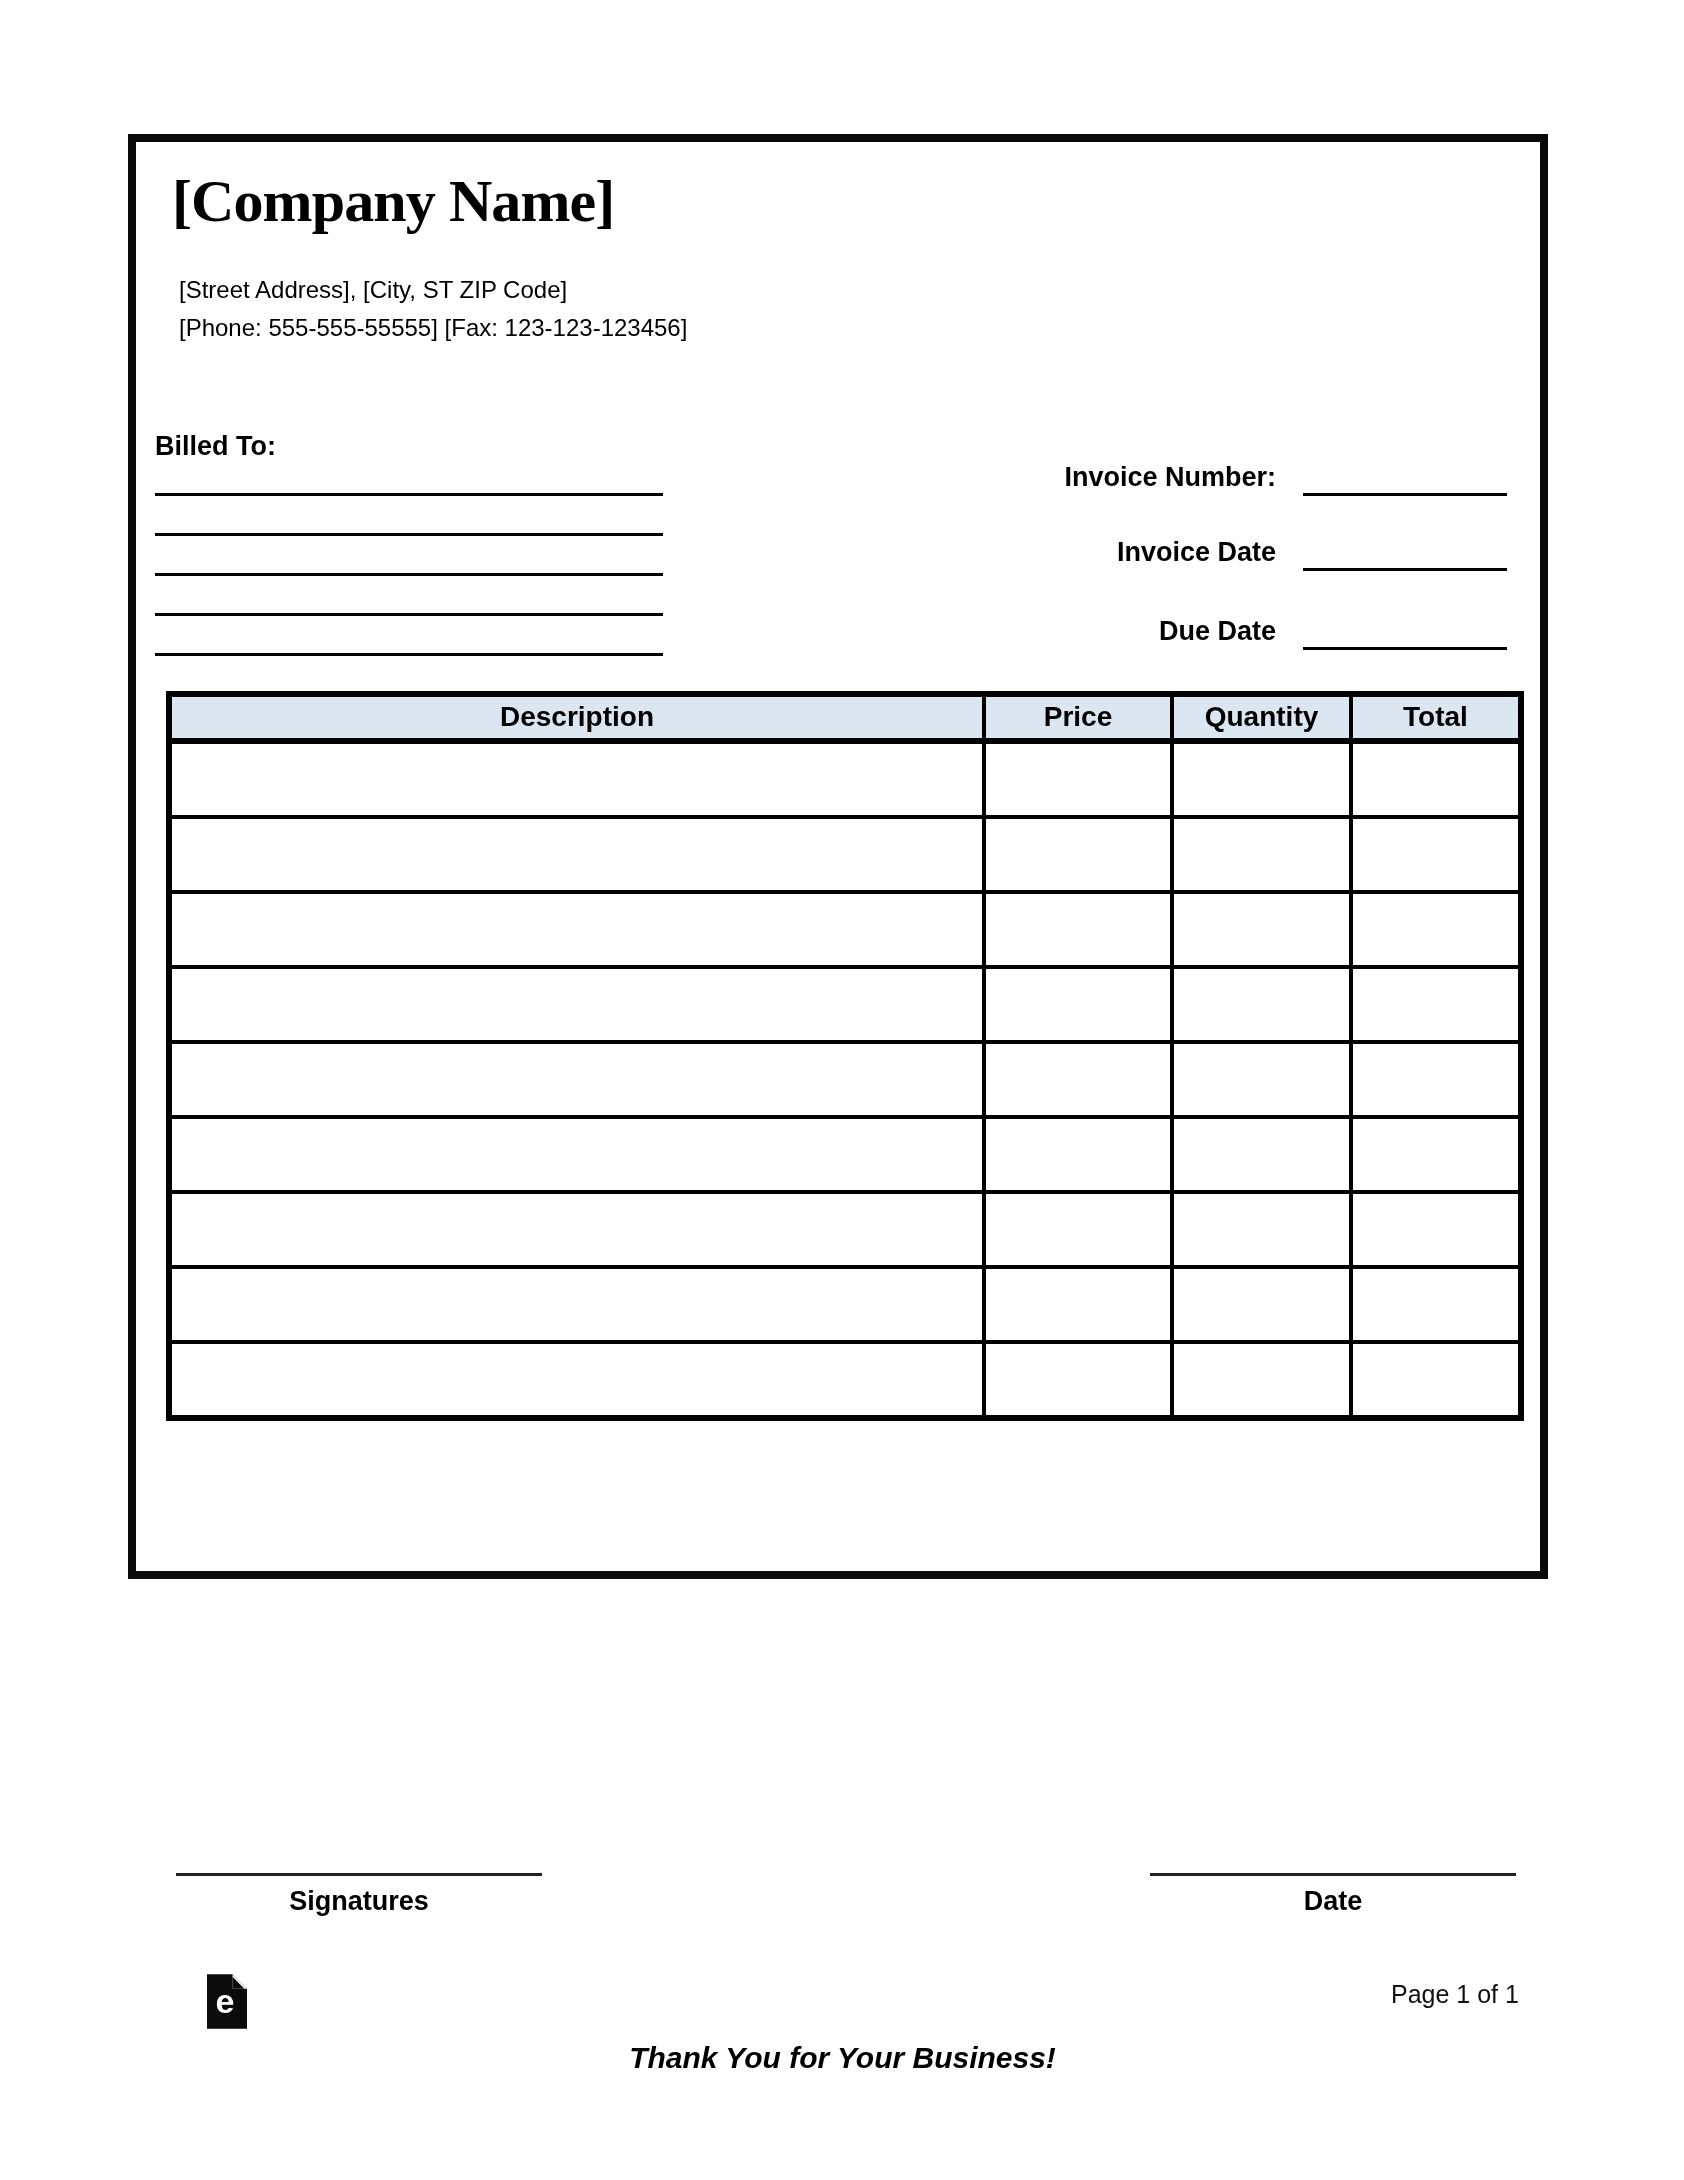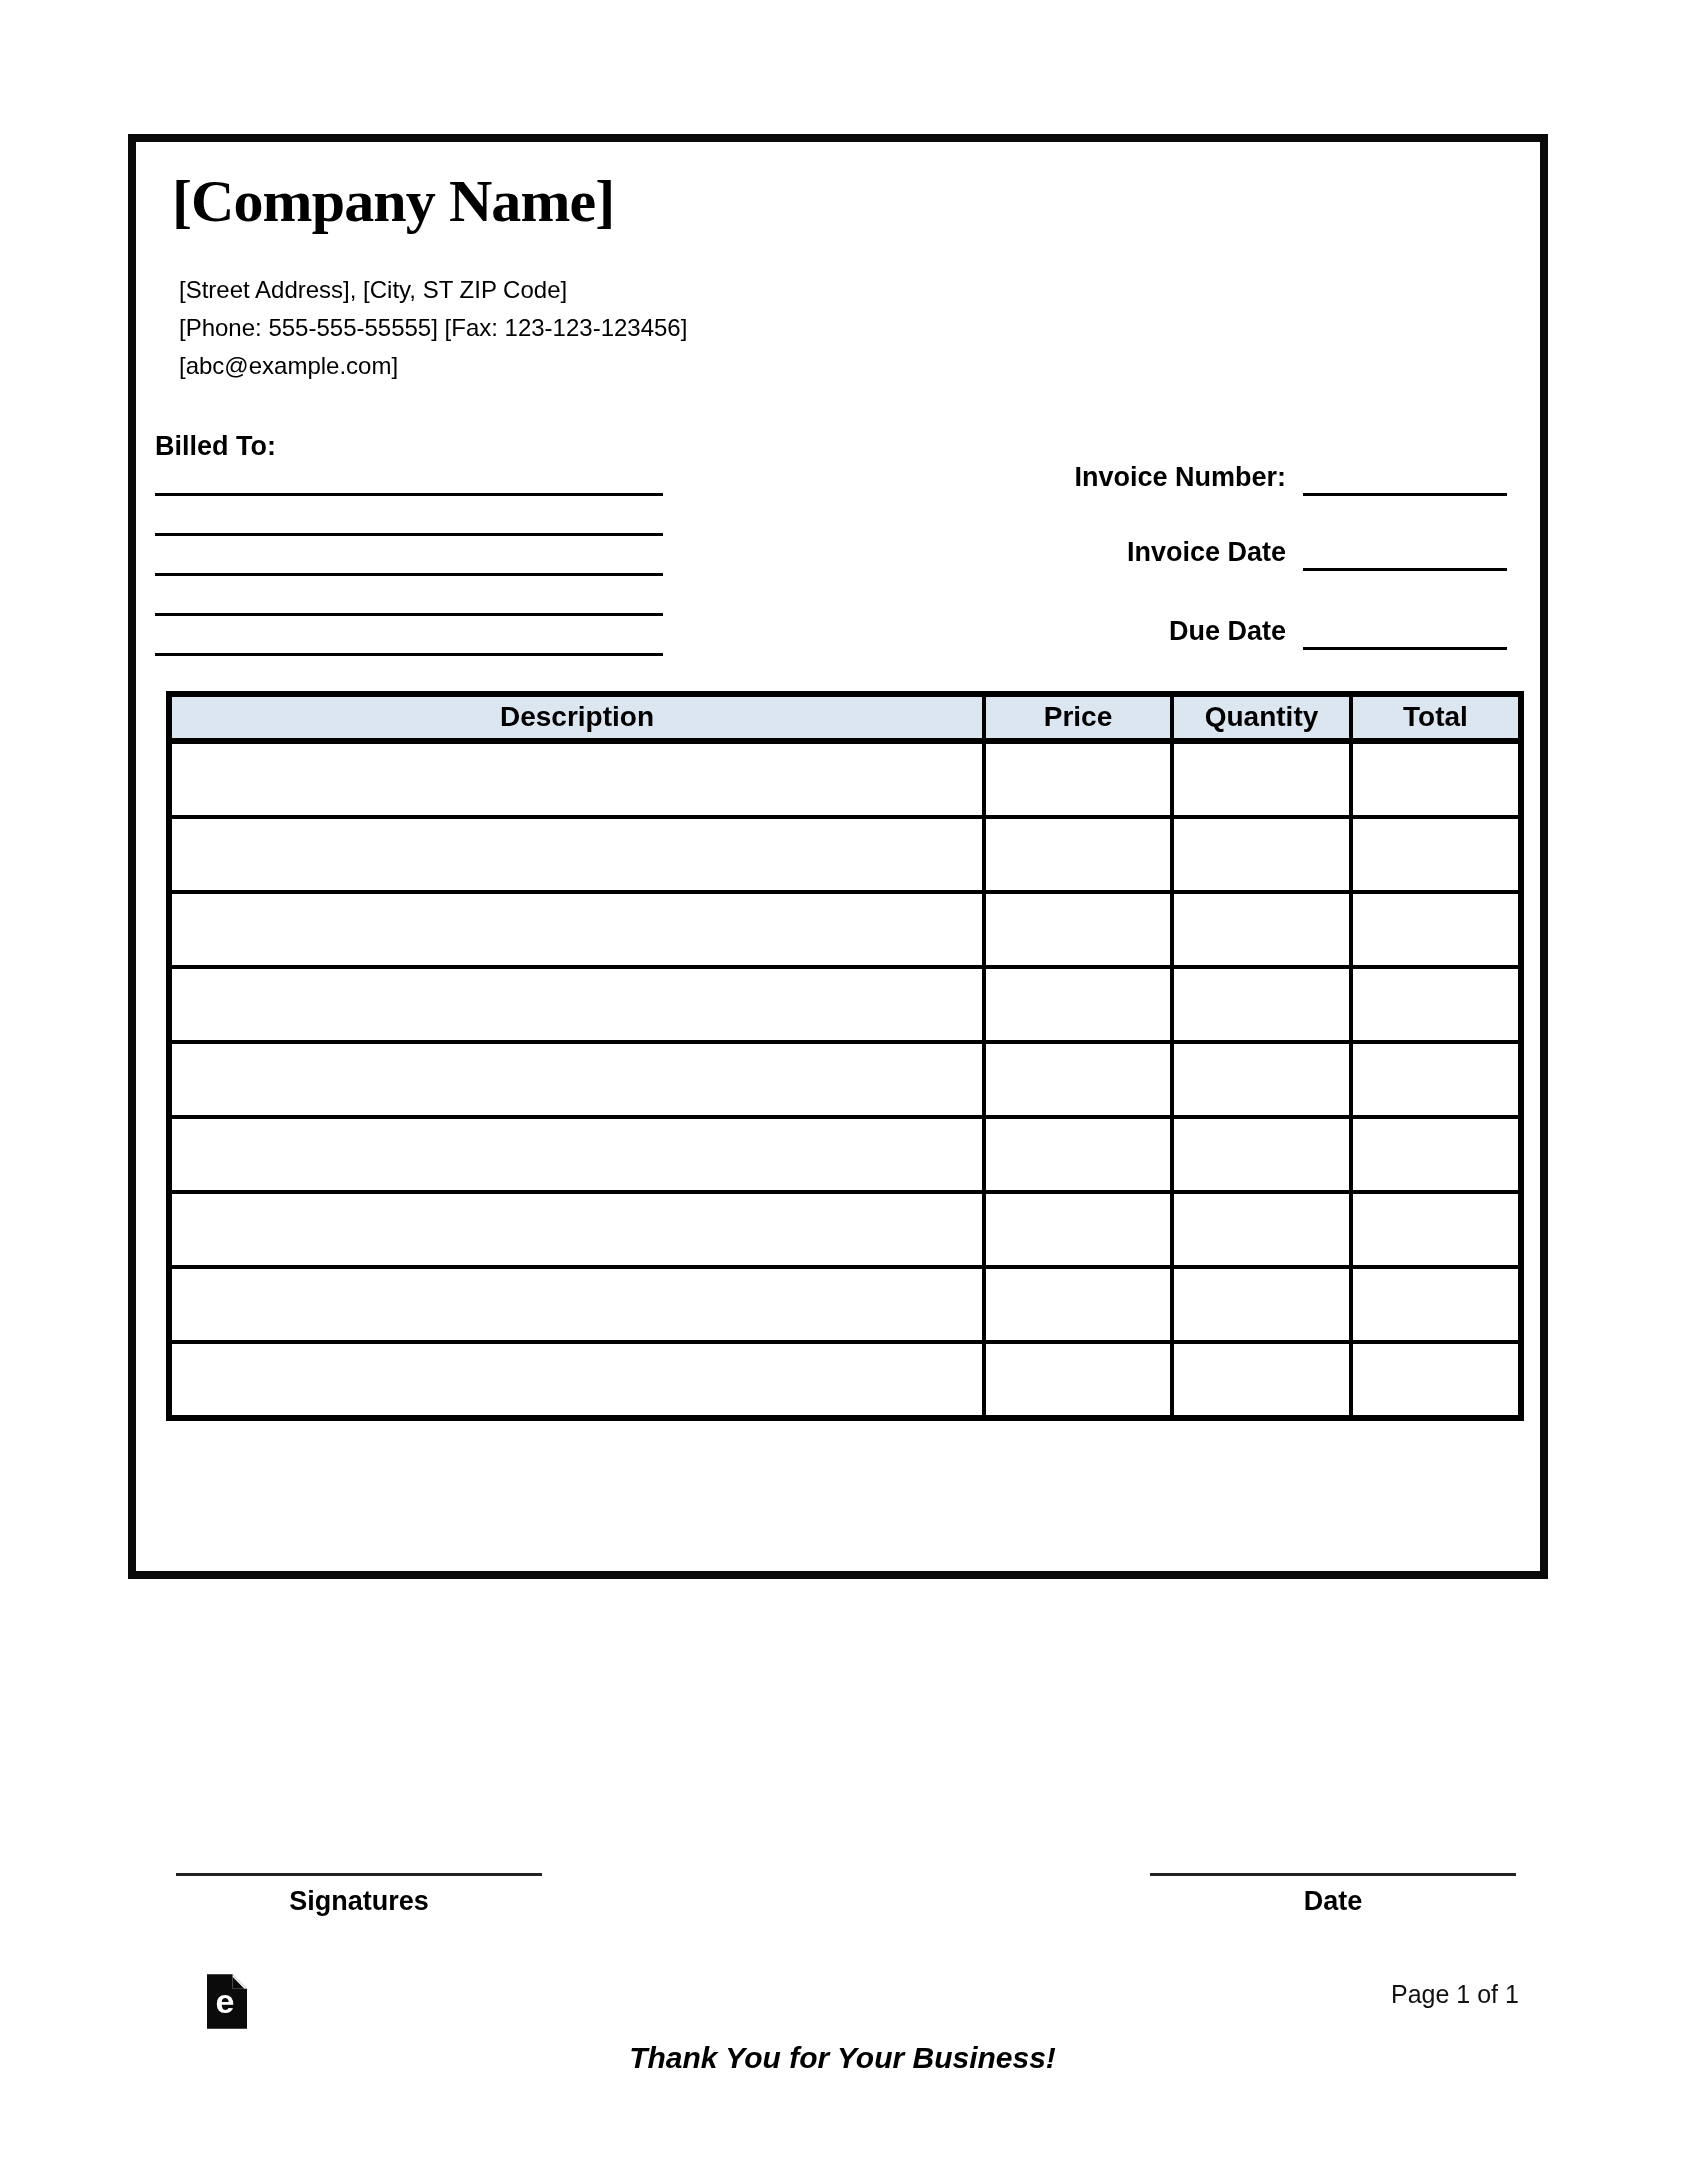--- a/index.html
+++ b/index.html
@@ -35,21 +35,21 @@
   .billed-label{
     position:absolute;left:19px;top:289px;
     font-size:27px;font-weight:bold;
   }
   .billed-lines{position:absolute;left:19px;top:314px;width:508px;}
   .billed-line{height:37px;border-bottom:3.4px solid #000;}
 
   
   .meta-row{
     position:absolute;right:33px;
-    display:flex;align-items:flex-end;gap:17px;
+    display:flex;align-items:flex-end;gap:27px;
   }
   .meta-row.r1{top:317px;}
   .meta-row.r2{top:392px;}
   .meta-row.r3{top:471px;}
   .meta-label{font-size:27px;font-weight:bold;line-height:37px;white-space:nowrap;}
   .meta-line{width:204px;height:34px;border-bottom:3.4px solid #000;}
 
   
   table.items{
     position:absolute;left:30px;top:549px;
@@ -101,21 +101,20 @@
 </style>
 </head>
 <body>
 
 <div class="sheet">
 
   <h1 class="company-name">[Company Name]</h1>
   <div class="company-address">
     <div>[Street Address], [City, ST ZIP Code]</div>
     <div>[Phone: 555-555-55555] [Fax: 123-123-123456]</div>
-    <div>[abc@example.com]</div>
   </div>
 
   <div class="billed-label">Billed To:</div>
   <div class="billed-lines">
     <div class="billed-line"></div>
   <div class="billed-line"></div>
       <div class="billed-line"></div>
       <div class="billed-line"></div>
       <div class="billed-line"></div>
     </div>

